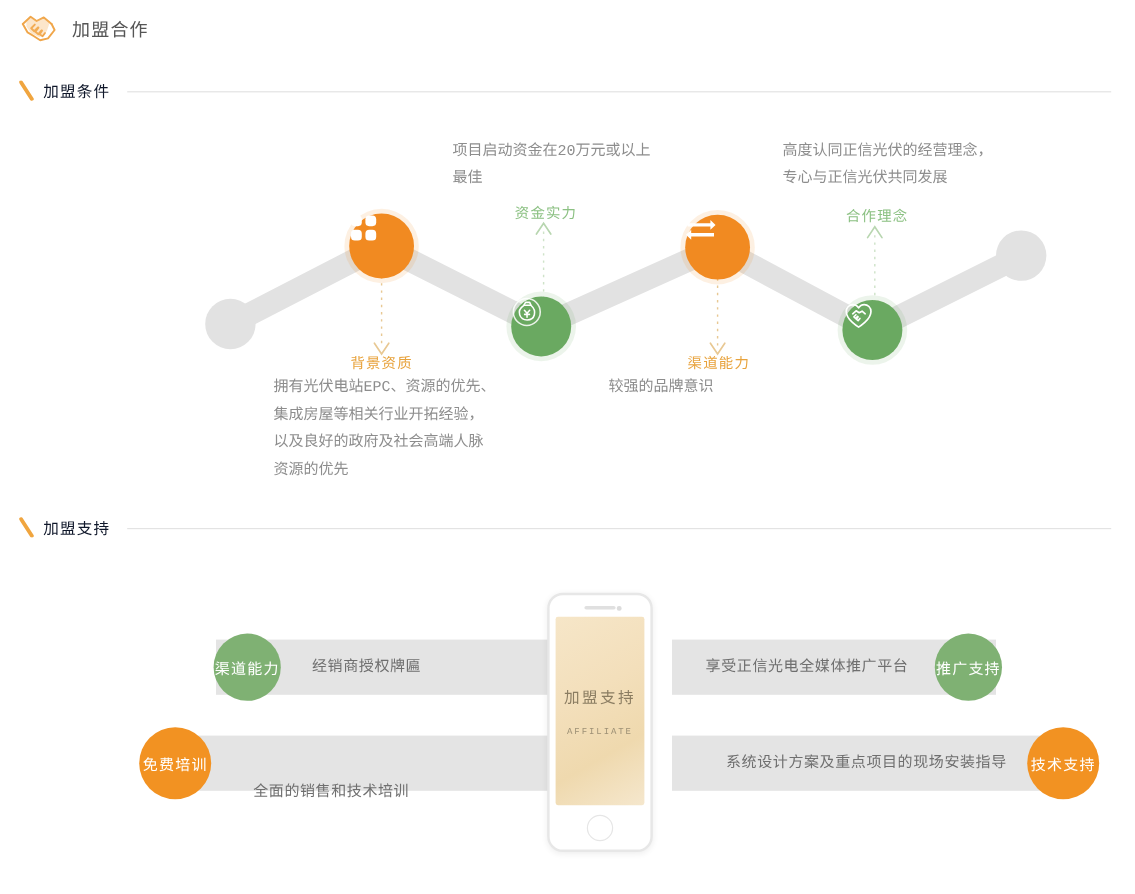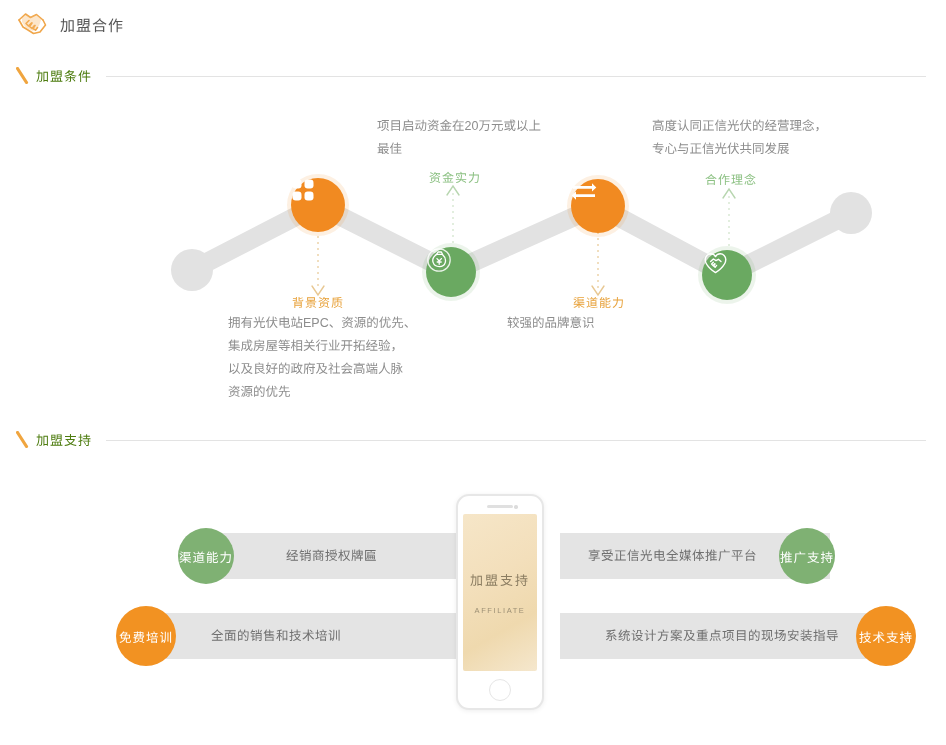--- a/index.html
+++ b/index.html
@@ -5,39 +5,39 @@
 <style>
   html,body{margin:0;padding:0;}
   body{
     width:946px;height:745px;
     background:#ffffff;
     font-family:"Liberation Sans","DejaVu Sans",sans-serif;
     color:#777;
     overflow:hidden;
     position:relative;
   }
-  .page{position:relative;width:780px;height:745px;}
+  .page{position:relative;width:780px;height:745px;font-family:Liberation Mono, monospace;}
 
   
   .page-title{
     position:absolute;left:16px;top:8px;
     display:flex;align-items:center;gap:10px;
   }
   .page-title .hs-icon{width:34px;height:32px;display:block;}
   .page-title .ttl{
     font-size:15px;color:#555;letter-spacing:1px;
   }
 
   
   .sec-head{position:absolute;display:flex;align-items:center;width:910px;left:16px;}
   .sec-head .slash{
     width:13px;height:17px;margin-right:7px;flex:0 0 auto;
   }
   .sec-head .sec-label{
-    font-size:13px;color:#4d7c0f;letter-spacing:1px;white-space:nowrap;
+    font-size:13px;color:#0f172a;letter-spacing:1px;white-space:nowrap;
   }
   .sec-head .rule{
     flex:1 1 auto;height:1px;background:#e3e3e3;margin-left:14px;margin-top:2px;
   }
   #sec-cond{top:66px;}
   #sec-supp{top:430px;}
 
   
   .zig{position:absolute;left:0;top:100px;width:946px;height:300px;}
   .zig svg{position:absolute;left:0;top:0;}
@@ -265,36 +265,36 @@
     <div class="phone" style="left:456px;top:14px;">
       <span class="speaker"></span>
       <span class="cam"></span>
       <div class="screen">
         <div class="scr-cn">加盟支持</div>
         <div class="scr-en">AFFILIATE</div>
       </div>
       <span class="home"></span>
     </div>
 
-    <div class="bar" style="left:180px;top:53px;width:290px;margin-left:26px;">
+    <div class="bar" style="left:180px;top:53px;width:290px;">
       <span class="bar-text" style="left:80px;">经销商授权牌匾</span>
     </div>
     <div class="pill green" style="left:178px;top:48px;width:56px;height:56px;">
       <span>渠道能力</span>
     </div>
 
     <div class="bar" style="left:560px;top:53px;width:270px;">
       <span class="bar-text" style="left:28px;">享受正信光电全媒体推广平台</span>
     </div>
     <div class="pill green" style="left:779px;top:48px;width:56px;height:56px;">
       <span>推广支持</span>
     </div>
 
     <div class="bar" style="left:133px;top:133px;width:337px;">
-      <span class="bar-text" style="left:78px;">全面的销售和技术培训</span>
+      <span class="bar-text" style="left:78px;margin-top:24px;">全面的销售和技术培训</span>
     </div>
     <div class="pill orange" style="left:116px;top:126px;width:60px;height:60px;">
       <span>免费培训</span>
     </div>
 
     <div class="bar" style="left:560px;top:133px;width:315px;">
       <span class="bar-text" style="left:45px;">系统设计方案及重点项目的现场安装指导</span>
     </div>
     <div class="pill orange" style="left:856px;top:126px;width:60px;height:60px;">
       <span>技术支持</span>

